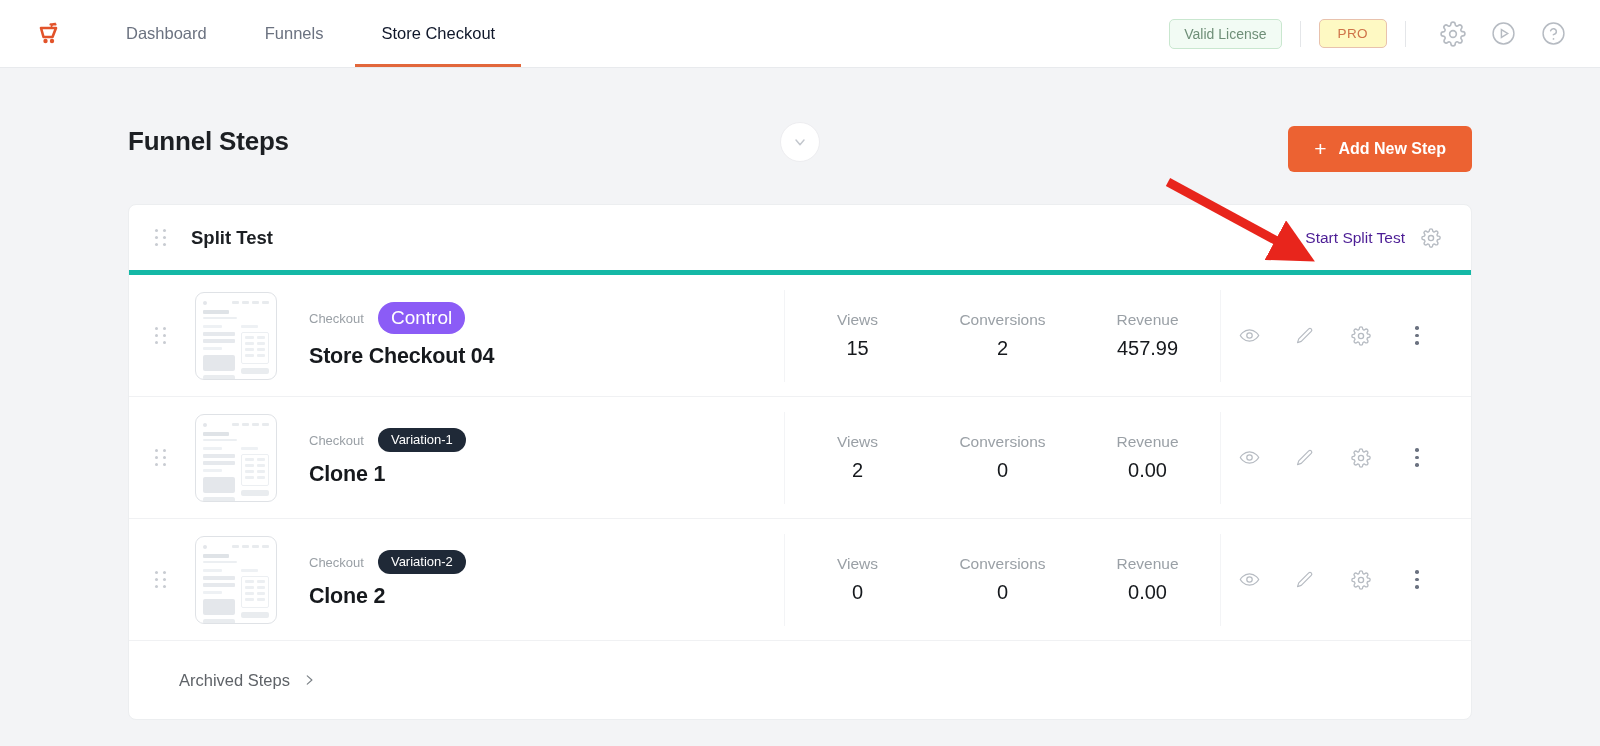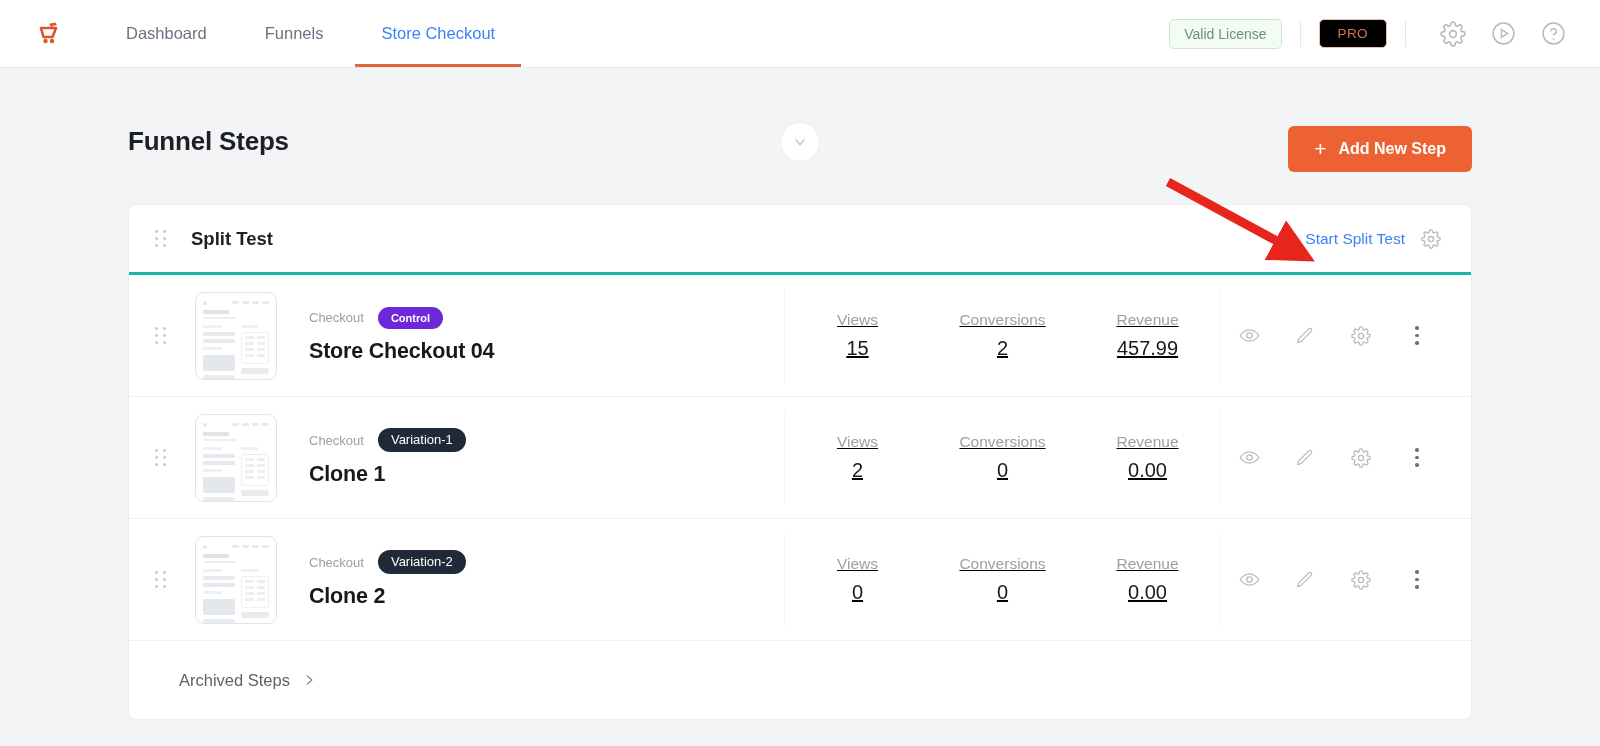--- a/index.html
+++ b/index.html
@@ -25,21 +25,21 @@
   .nav-item {
     height: 100%;
     display: flex; align-items: center;
     padding: 0 26px;
     font-size: 16.5px;
     color: #6b7280;
     position: relative;
     cursor: pointer;
     white-space: nowrap;
   }
-  .nav-item.active { color: #3b82f6; font-weight: 500; }
+  .nav-item.active { color: #0f172a; font-weight: 500; }
   .nav-item.active::after {
     content: "";
     position: absolute;
     left: 0; right: 0; bottom: 0;
     height: 3px;
     background: #e2673b;
   }
   .nav-right {
     margin-left: auto;
     display: flex; align-items: center; gap: 0px;
@@ -49,21 +49,21 @@
     background: #f2fbf4;
     color: #6f8f78;
     font-size: 14px;
     border-radius: 5px;
     padding: 6px 14px;
     cursor: pointer;
   }
   .vsep { width: 1px; height: 26px; background: #e4e6e9; margin: 0 18px; }
   .pro-pill {
     border: 1px solid #e8c2ad;
-    background: #000000;
+    background: #fef9c3;
     color: #cf7348;
     font-size: 13.5px;
     border-radius: 5px;
     padding: 6px 18px;
     letter-spacing: .4px;
     cursor: pointer;
   }
   .icon-btn {
     width: 42px; height: 42px;
     display: flex; align-items: center; justify-content: center;
@@ -131,21 +131,21 @@
     margin-top: 32px;
     background: #ffffff;
     border: 1px solid #eceef0;
     border-radius: 8px;
     overflow: hidden;
   }
   .card-head {
     height: 70px;
     display: flex; align-items: center;
     padding: 0 30px 0 26px;
-    border-bottom: 3px solid #14b8a6;
+    border-bottom: 5px solid #14b8a6;
   }
   .grip {
     width: 14px; height: 18px;
     display: grid;
     grid-template-columns: repeat(2, 4px);
     grid-template-rows: repeat(3, 4px);
     gap: 3px 4px;
     align-content: center;
     cursor: grab;
     flex: none;
@@ -153,21 +153,21 @@
   .grip i { width: 3px; height: 3px; background: #c8ccd2; border-radius: 50%; display: block; }
   .card-title {
     margin-left: 22px;
     font-size: 18.5px;
     font-weight: 700;
     color: #1c1f23;
   }
   .start-split {
     margin-left: auto;
     font-size: 15.5px;
-    color: #3b82f6;
+    color: #4c1d95;
     cursor: pointer;
   }
   .head-gear { margin-left: 16px; display: flex; align-items: center; cursor: pointer; }
 
   
   .step-row {
     display: flex;
     align-items: center;
     height: 122px;
     padding: 0 26px;
@@ -205,32 +205,32 @@
   .step-type { font-size: 13px; color: #9aa0a6; }
   .badge {
     font-size: 13px;
     font-weight: 700;
     border-radius: 30px;
     padding: 5px 13px;
     color: #ffffff;
     line-height: 1.15;
     white-space: nowrap;
   }
-  .badge.control { background: #6d28d9; font-weight: 700; font-size: 11px; }
+  .badge.control { background: #8b5cf6; font-weight: 400; font-size: 19px; }
   .badge.variation { background: #1f2937; font-weight: 500; font-size: 13px; }
   .step-name {
     margin-top: 10px;
     font-size: 21.5px;
     font-weight: 700;
     color: #16191d;
     letter-spacing: -0.2px;
   }
 
   .divider-v { width: 1px; height: 92px; background: #f3f4f6; flex: none; }
-  .stats { display: flex; align-items: center; text-decoration: underline; }
+  .stats { display: flex; align-items: center; }
   .stat { text-align: center; }
   .stat-label { font-size: 15.5px; color: #9aa0a6; }
   .stat-value { font-size: 20px; color: #16191d; margin-top: 8px; }
   .stat.views { width: 145px; }
   .stat.conversions { width: 145px; }
   .stat.revenue { width: 145px; }
 
   .row-actions { display: flex; align-items: center; }
   .act { width: 56px; display: flex; align-items: center; justify-content: center; cursor: pointer; }
   .kebab { display: flex; flex-direction: column; gap: 4px; align-items: center; }

